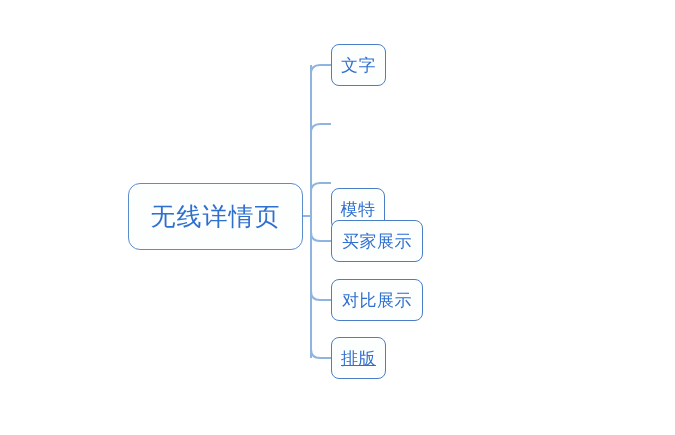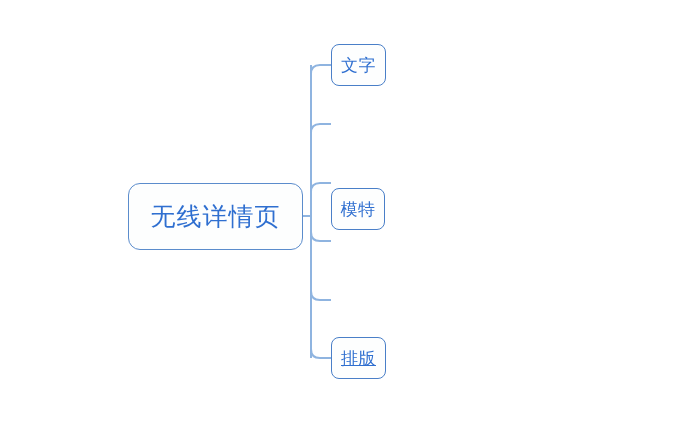--- a/index.html
+++ b/index.html
@@ -79,17 +79,23 @@
   <div class="node root" id="root-node" style="left: 128px; top: 183px; width: 175px; height: 67px;">
     <span class="node-label">无线详情页</span>
   </div>
 
   <div class="node child" id="child-0" style="left: 331px; top: 44px; width: 55px; height: 42px;">
     <span class="node-label">文字</span>
   </div>
   <div class="node child" id="child-2" style="left: 331px; top: 152px; width: 54px; height: 42px; margin-top: 36px;">
     <span class="node-label">模特</span>
   </div>
+  <div class="node child" id="child-3" style="left: 331px; top: 220px; width: 92px; height: 42px;">
+    <span class="node-label">买家展示</span>
+  </div>
+  <div class="node child" id="child-4" style="left: 331px; top: 279px; width: 92px; height: 42px;">
+    <span class="node-label">对比展示</span>
+  </div>
   <div class="node child" id="child-5" style="left: 331px; top: 337px; width: 55px; height: 42px; text-decoration: underline;">
     <span class="node-label">排版</span>
   </div>
 
 </div>
 
 </body></html>

